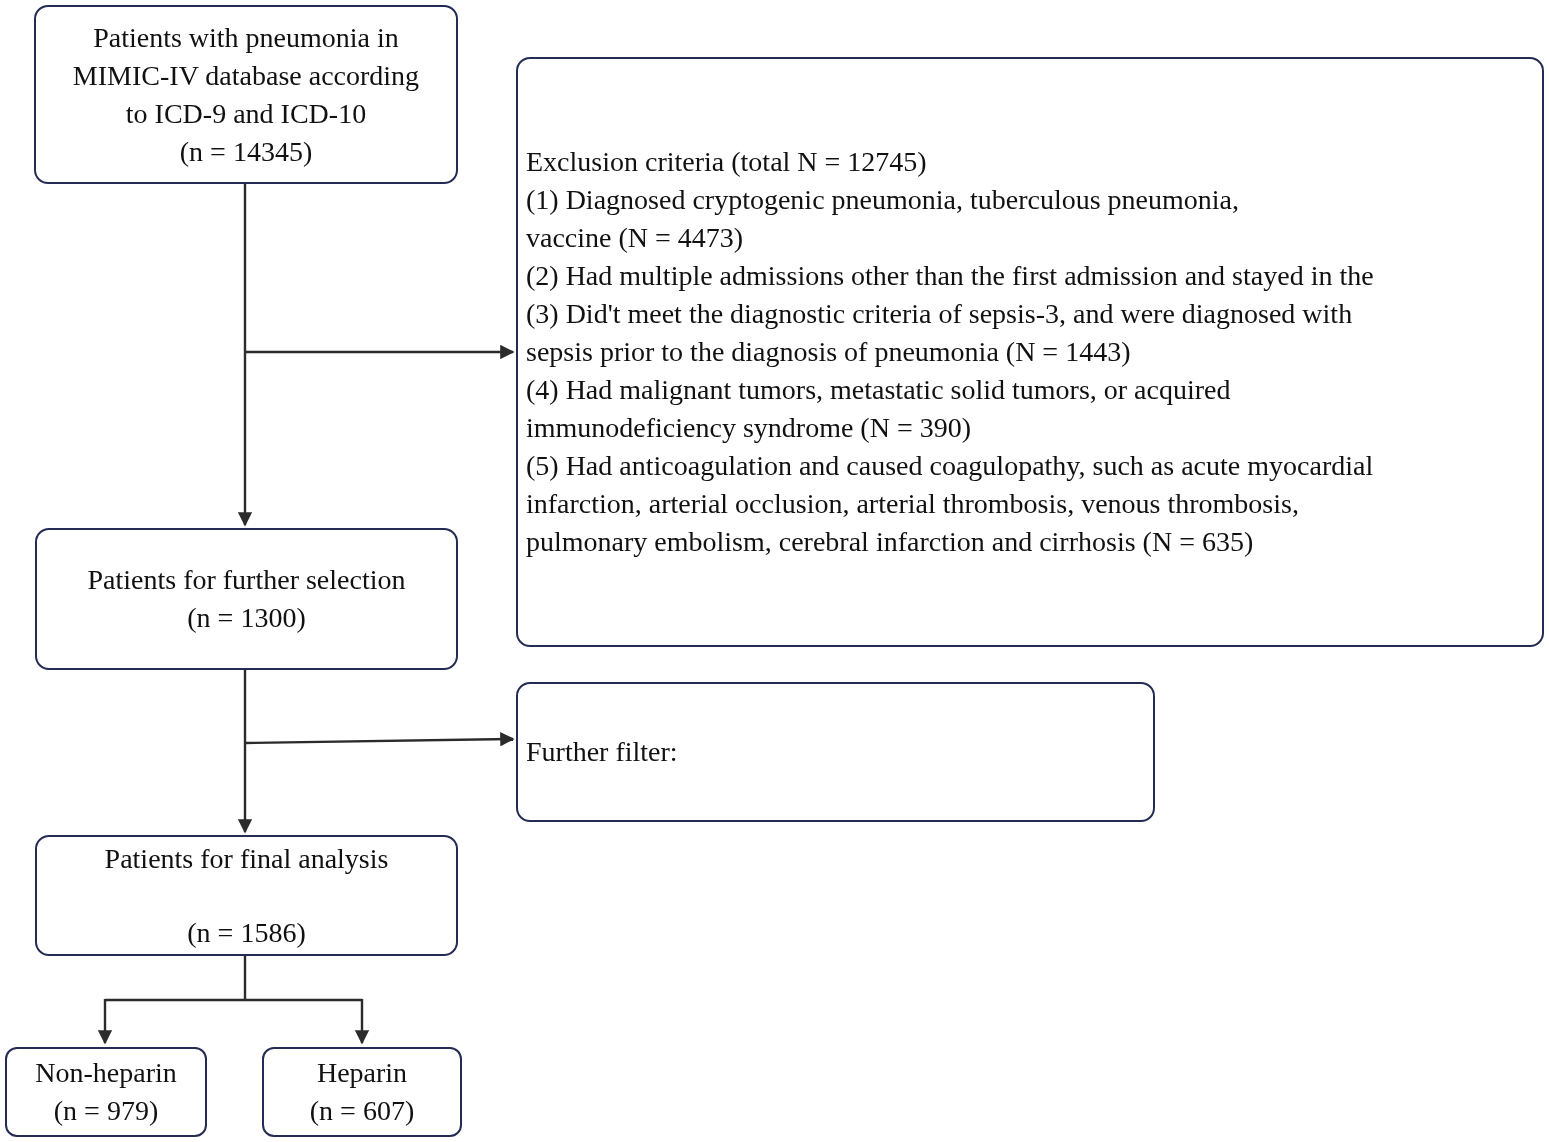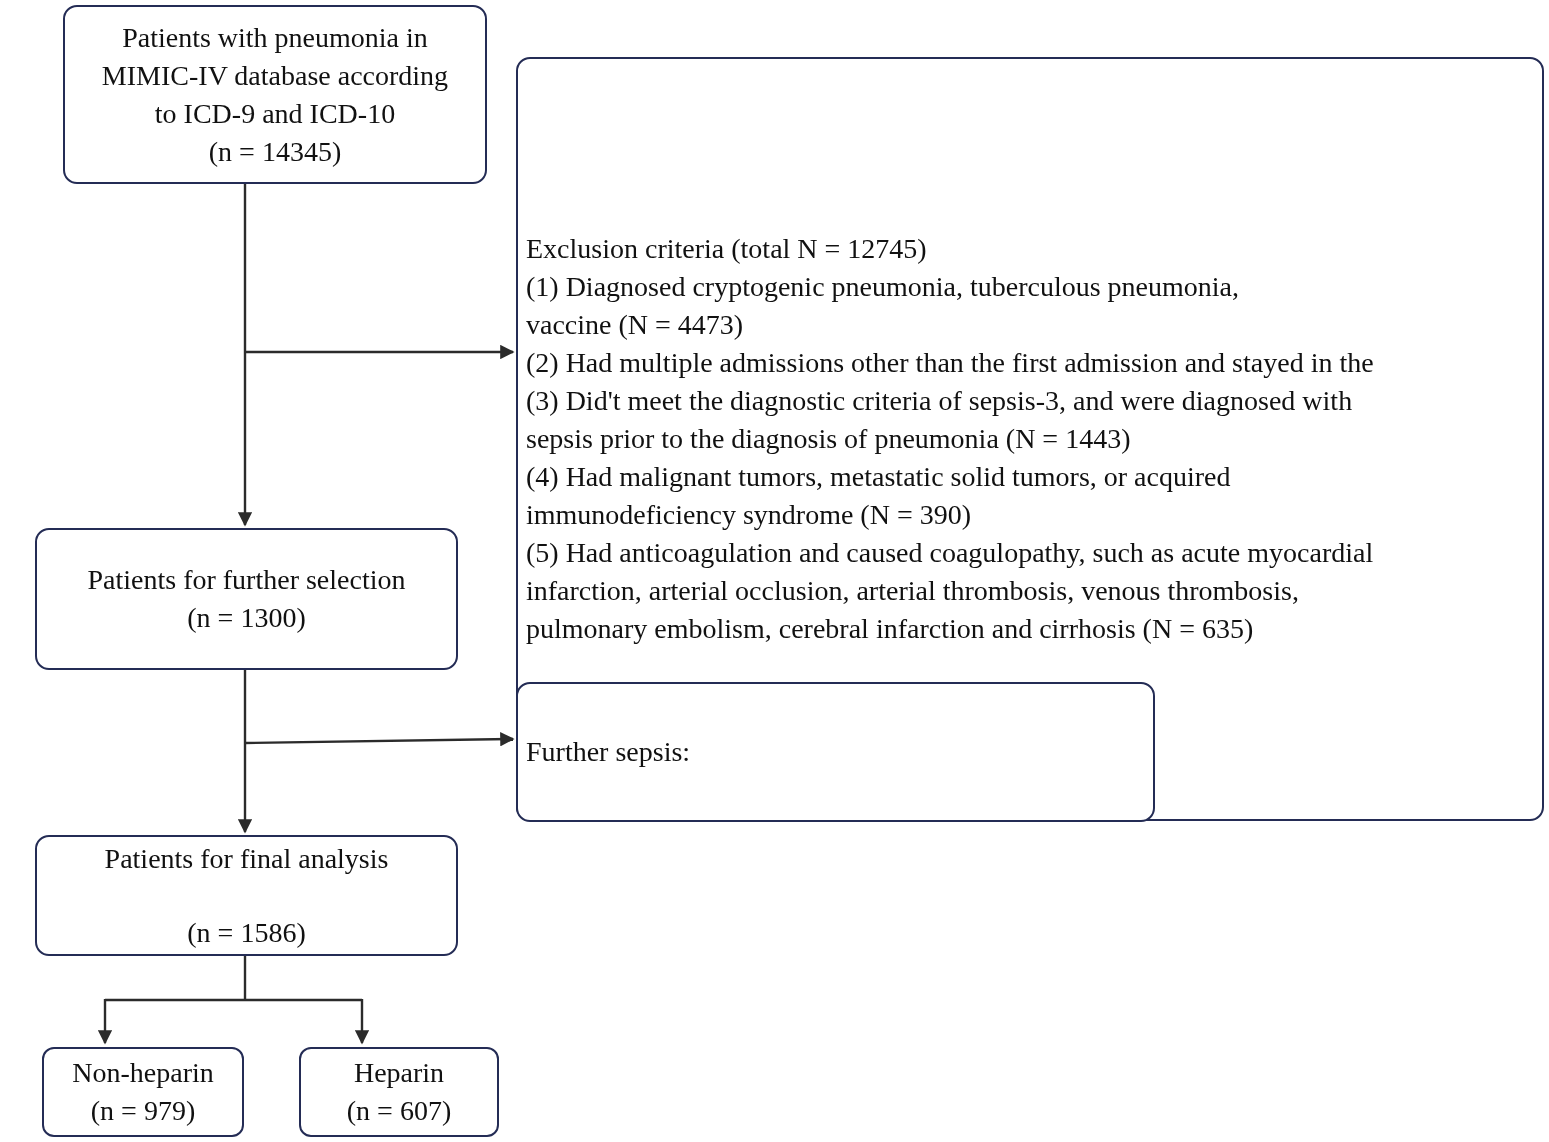--- a/index.html
+++ b/index.html
@@ -24,26 +24,26 @@
   .box {
     position: absolute; z-index: 1; box-sizing: border-box;
     background: #ffffff;
     border: 2.5px solid var(--box-border);
     border-radius: 14px;
     display: flex; flex-direction: column; justify-content: center;
     font-size: 28px; line-height: 38px;
   }
   .box.centered { align-items: center; text-align: center; }
   .box.leftalign { padding-left: 8px; padding-right: 4px; }
-  .box.small { border-radius: 12px; margin-left: 37px; }
+  .box.small { border-radius: 12px; }
   .line { white-space: nowrap; }
 
   
-  #source-box            { left: 34px;  top: 5px;    width: 424px;  height: 179px; margin-left: 29px; }
-  #exclusion-box         { left: 516px; top: 57px;   width: 1028px; height: 764px; }
+  #source-box            { left: 34px;  top: 5px;    width: 424px;  height: 179px; }
+  #exclusion-box         { left: 516px; top: 57px;   width: 1028px; height: 590px; }
   #further-selection-box { left: 35px;  top: 528px;  width: 423px;  height: 142px; }
   #further-filter-box    { left: 516px; top: 682px;  width: 639px;  height: 140px; }
   #final-analysis-box    { left: 35px;  top: 835px;  width: 423px;  height: 121px; gap: 36px; }
   #non-heparin-box       { left: 5px;   top: 1047px; width: 202px;  height: 90px; }
   #heparin-box           { left: 262px; top: 1047px; width: 200px;  height: 90px; }
 </style>
 </head>
 <body>
 
 <div class="canvas">
@@ -84,21 +84,21 @@
       <div class="line">infarction, arterial occlusion, arterial thrombosis, venous thrombosis,</div>
       <div class="line">pulmonary embolism, cerebral infarction and cirrhosis (N = 635)</div>
     </div>
 
   <div class="box centered" id="further-selection-box">
       <div class="line">Patients for further selection</div>
       <div class="line">(n = 1300)</div>
     </div>
 
   <div class="box leftalign" id="further-filter-box">
-      <div class="line">Further sepsis:</div>
+      <div class="line">Further filter:</div>
     </div>
 
   <div class="box centered" id="final-analysis-box">
       <div class="line">Patients for final analysis</div>
       <div class="line">(n = 1586)</div>
     </div>
 
   <div class="box centered small" id="non-heparin-box">
       <div class="line">Non-heparin</div>
       <div class="line">(n = 979)</div>

